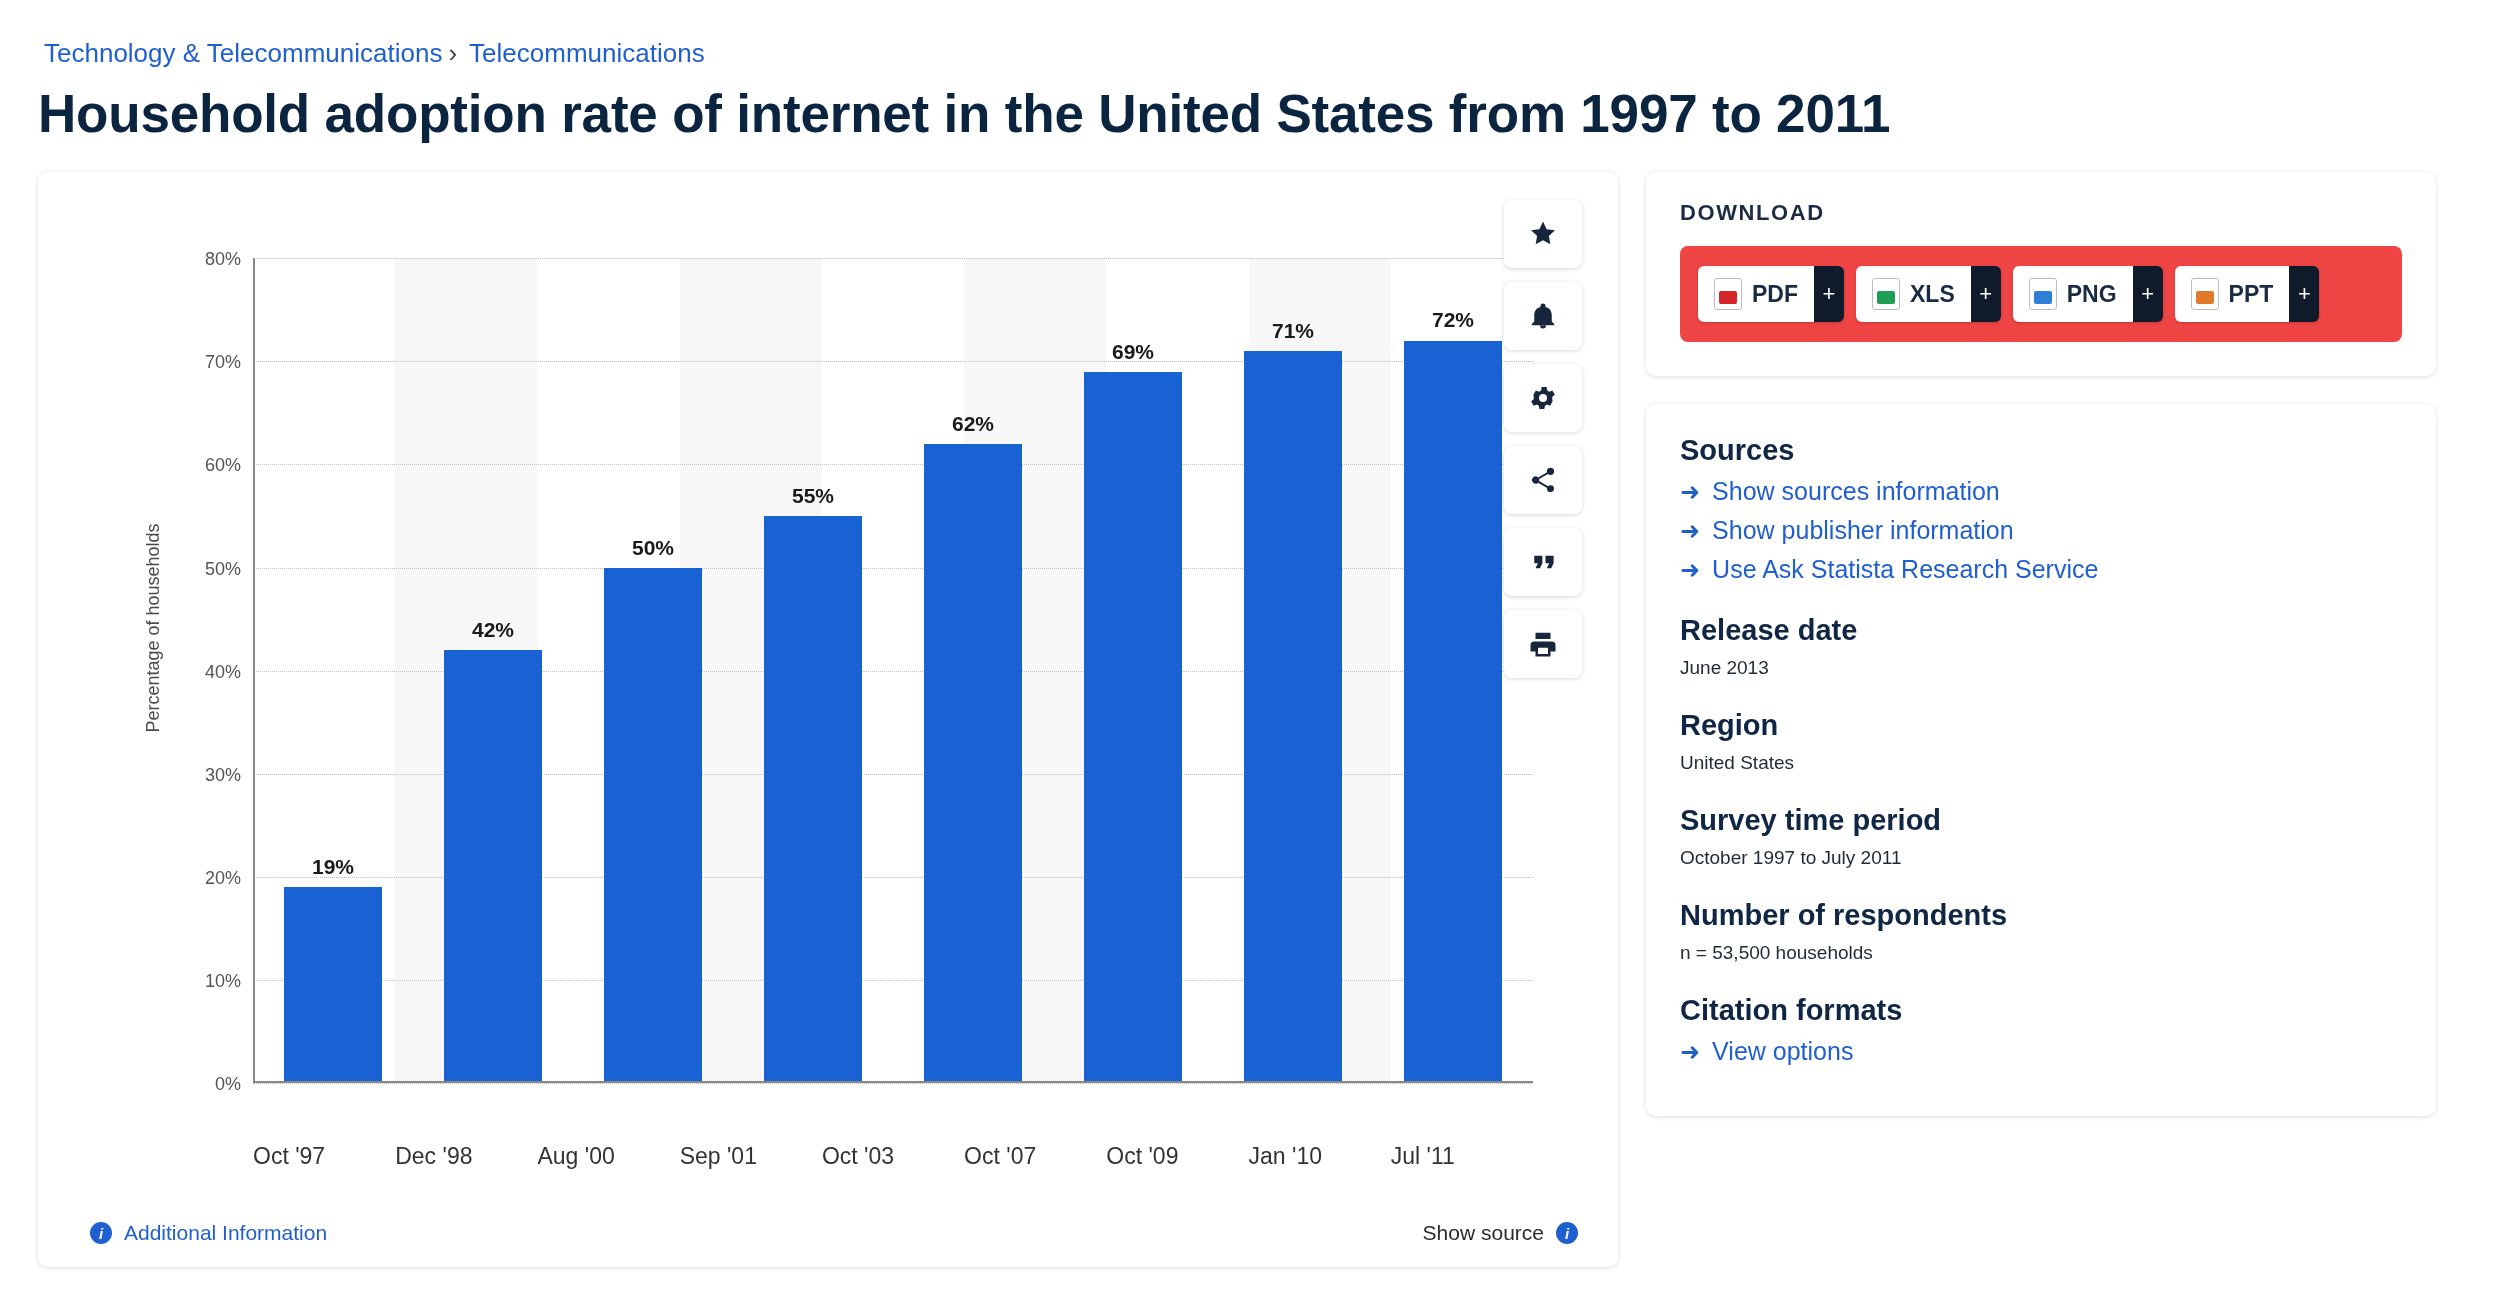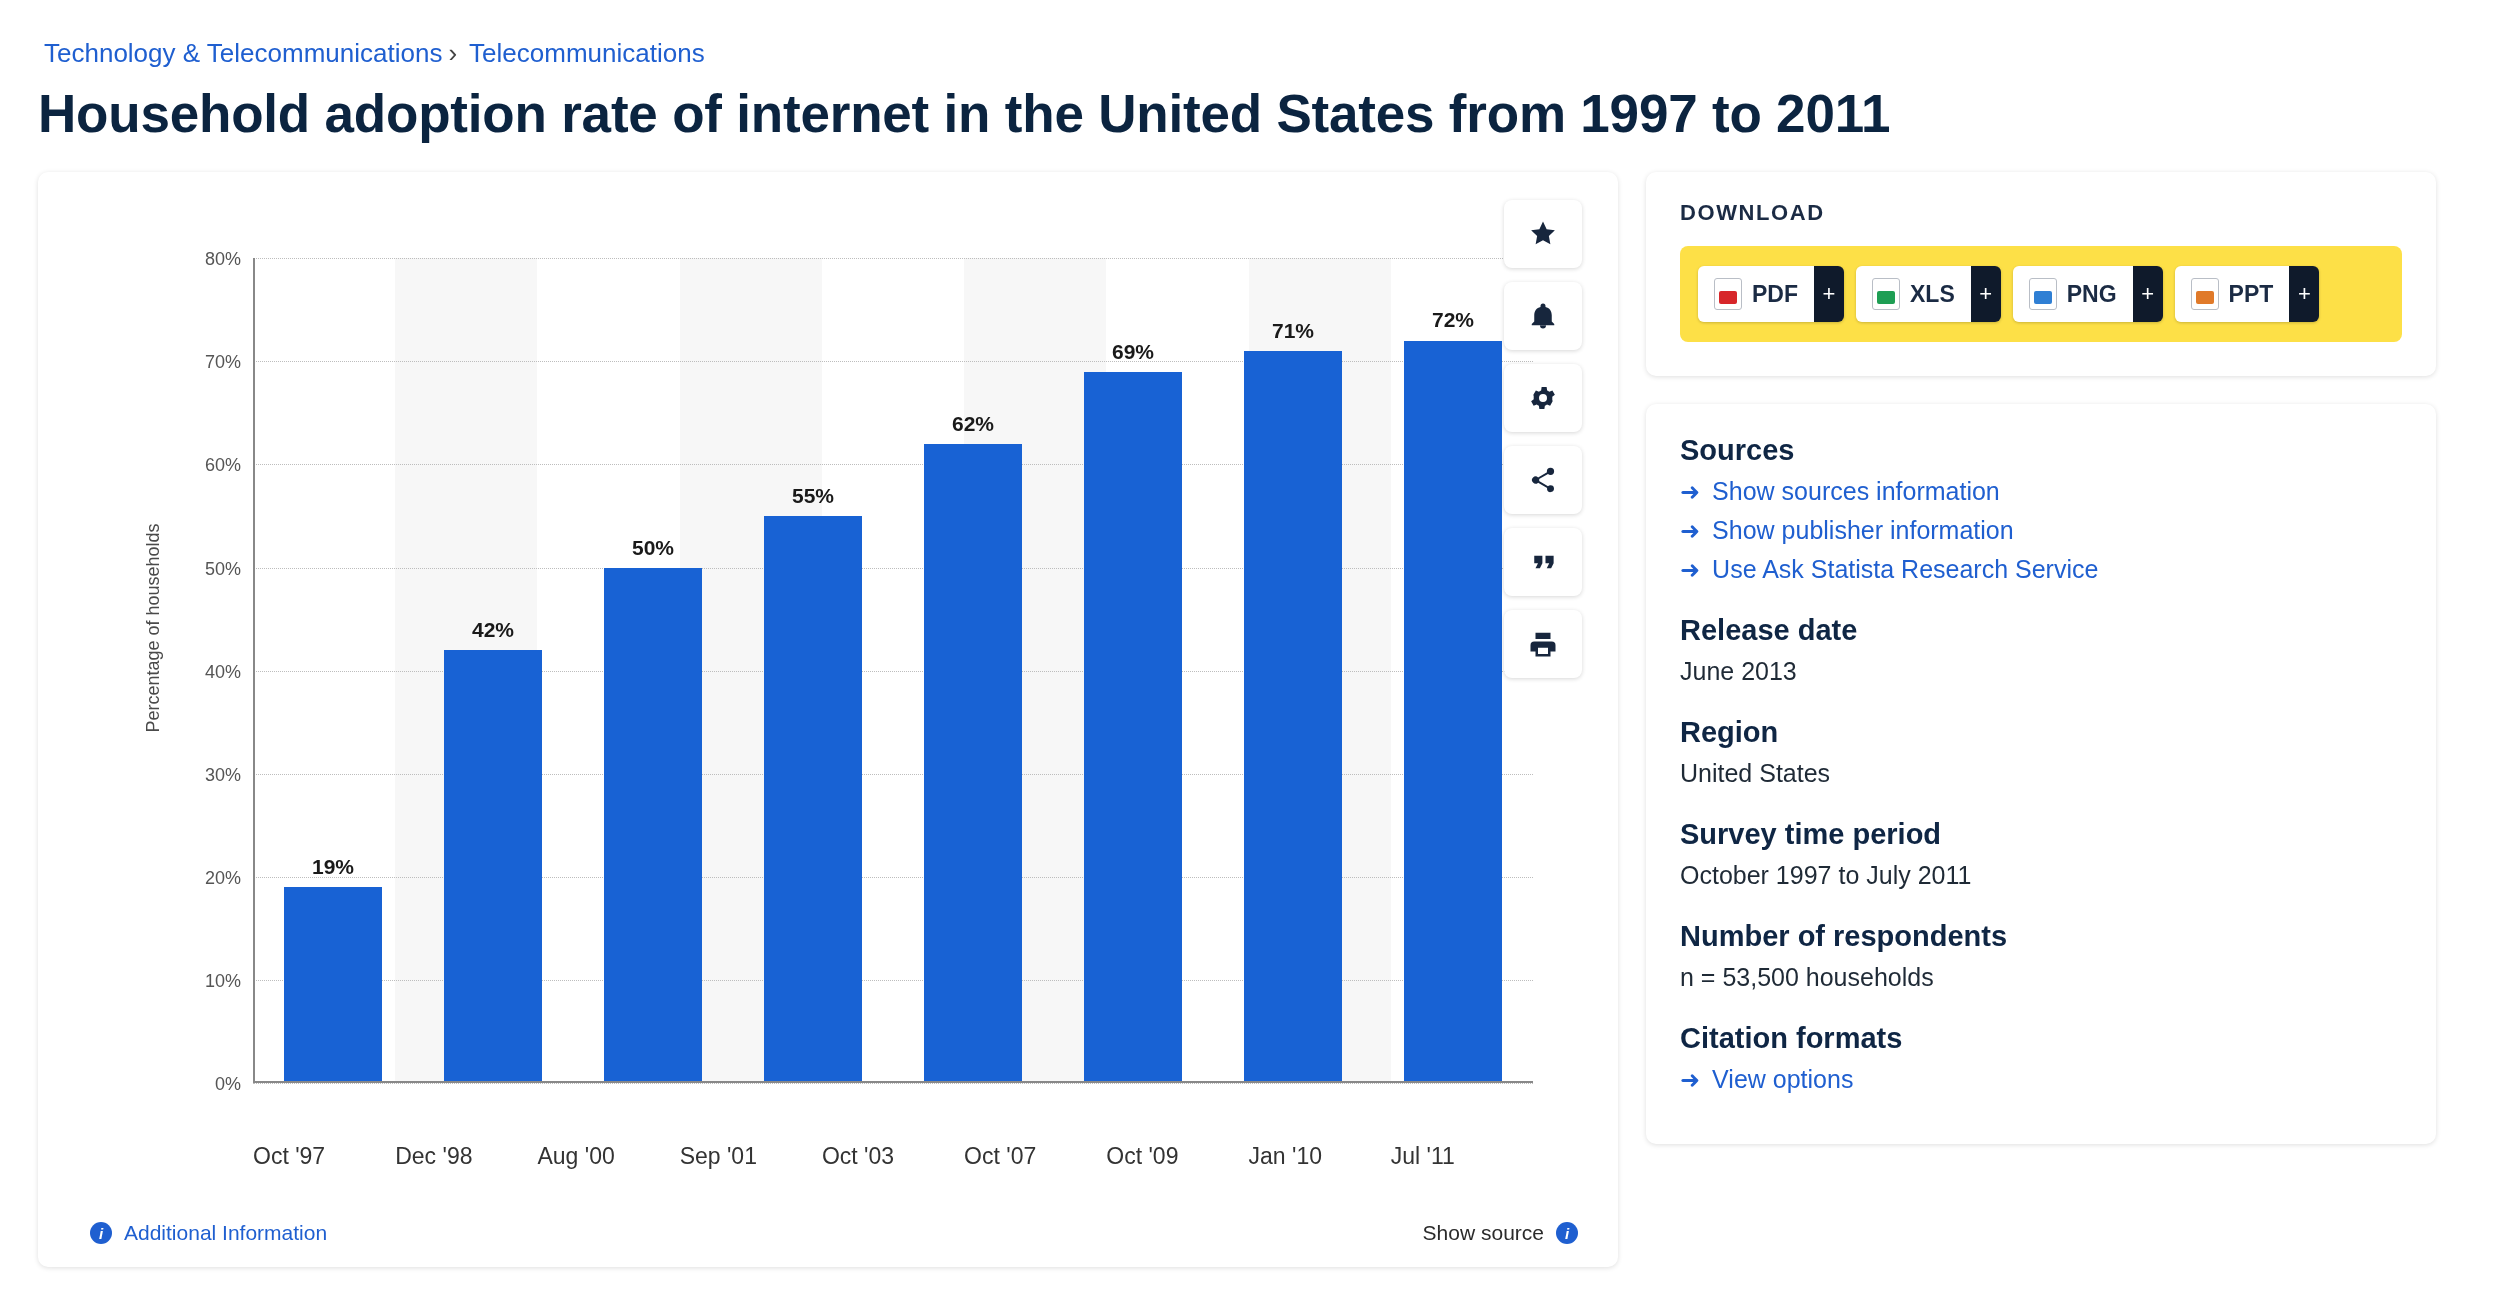--- a/index.html
+++ b/index.html
@@ -248,21 +248,21 @@
   }
   .download-card { padding: 28px 34px 34px 34px; }
   .dl-title {
     font-size: 22px;
     font-weight: bold;
     letter-spacing: 1.6px;
     color: #1b2b44;
     margin-bottom: 20px;
   }
   .dl-row {
-    background: #fde047;
+    background: #ef4444;
     border-radius: 8px;
     padding: 20px 18px;
     display: flex;
     gap: 12px;
   }
   .dl-btn {
     display: flex;
     align-items: stretch;
     border-radius: 6px;
     overflow: hidden;
@@ -309,21 +309,21 @@
 
   .info-card { padding: 30px 34px 40px 34px; }
   .info-h {
     font-size: 29px;
     font-weight: bold;
     color: #0f2644;
     margin: 30px 0 10px 0;
   }
   .info-h:first-child { margin-top: 0; }
   .info-v {
-    font-size: 25px;
+    font-size: 19px;
     color: #1f2a36;
     margin: 0 0 2px 0;
   }
   .link-row {
     display: flex;
     align-items: center;
     gap: 12px;
     font-size: 25px;
     color: #1f5fd0;
     margin: 10px 0;

